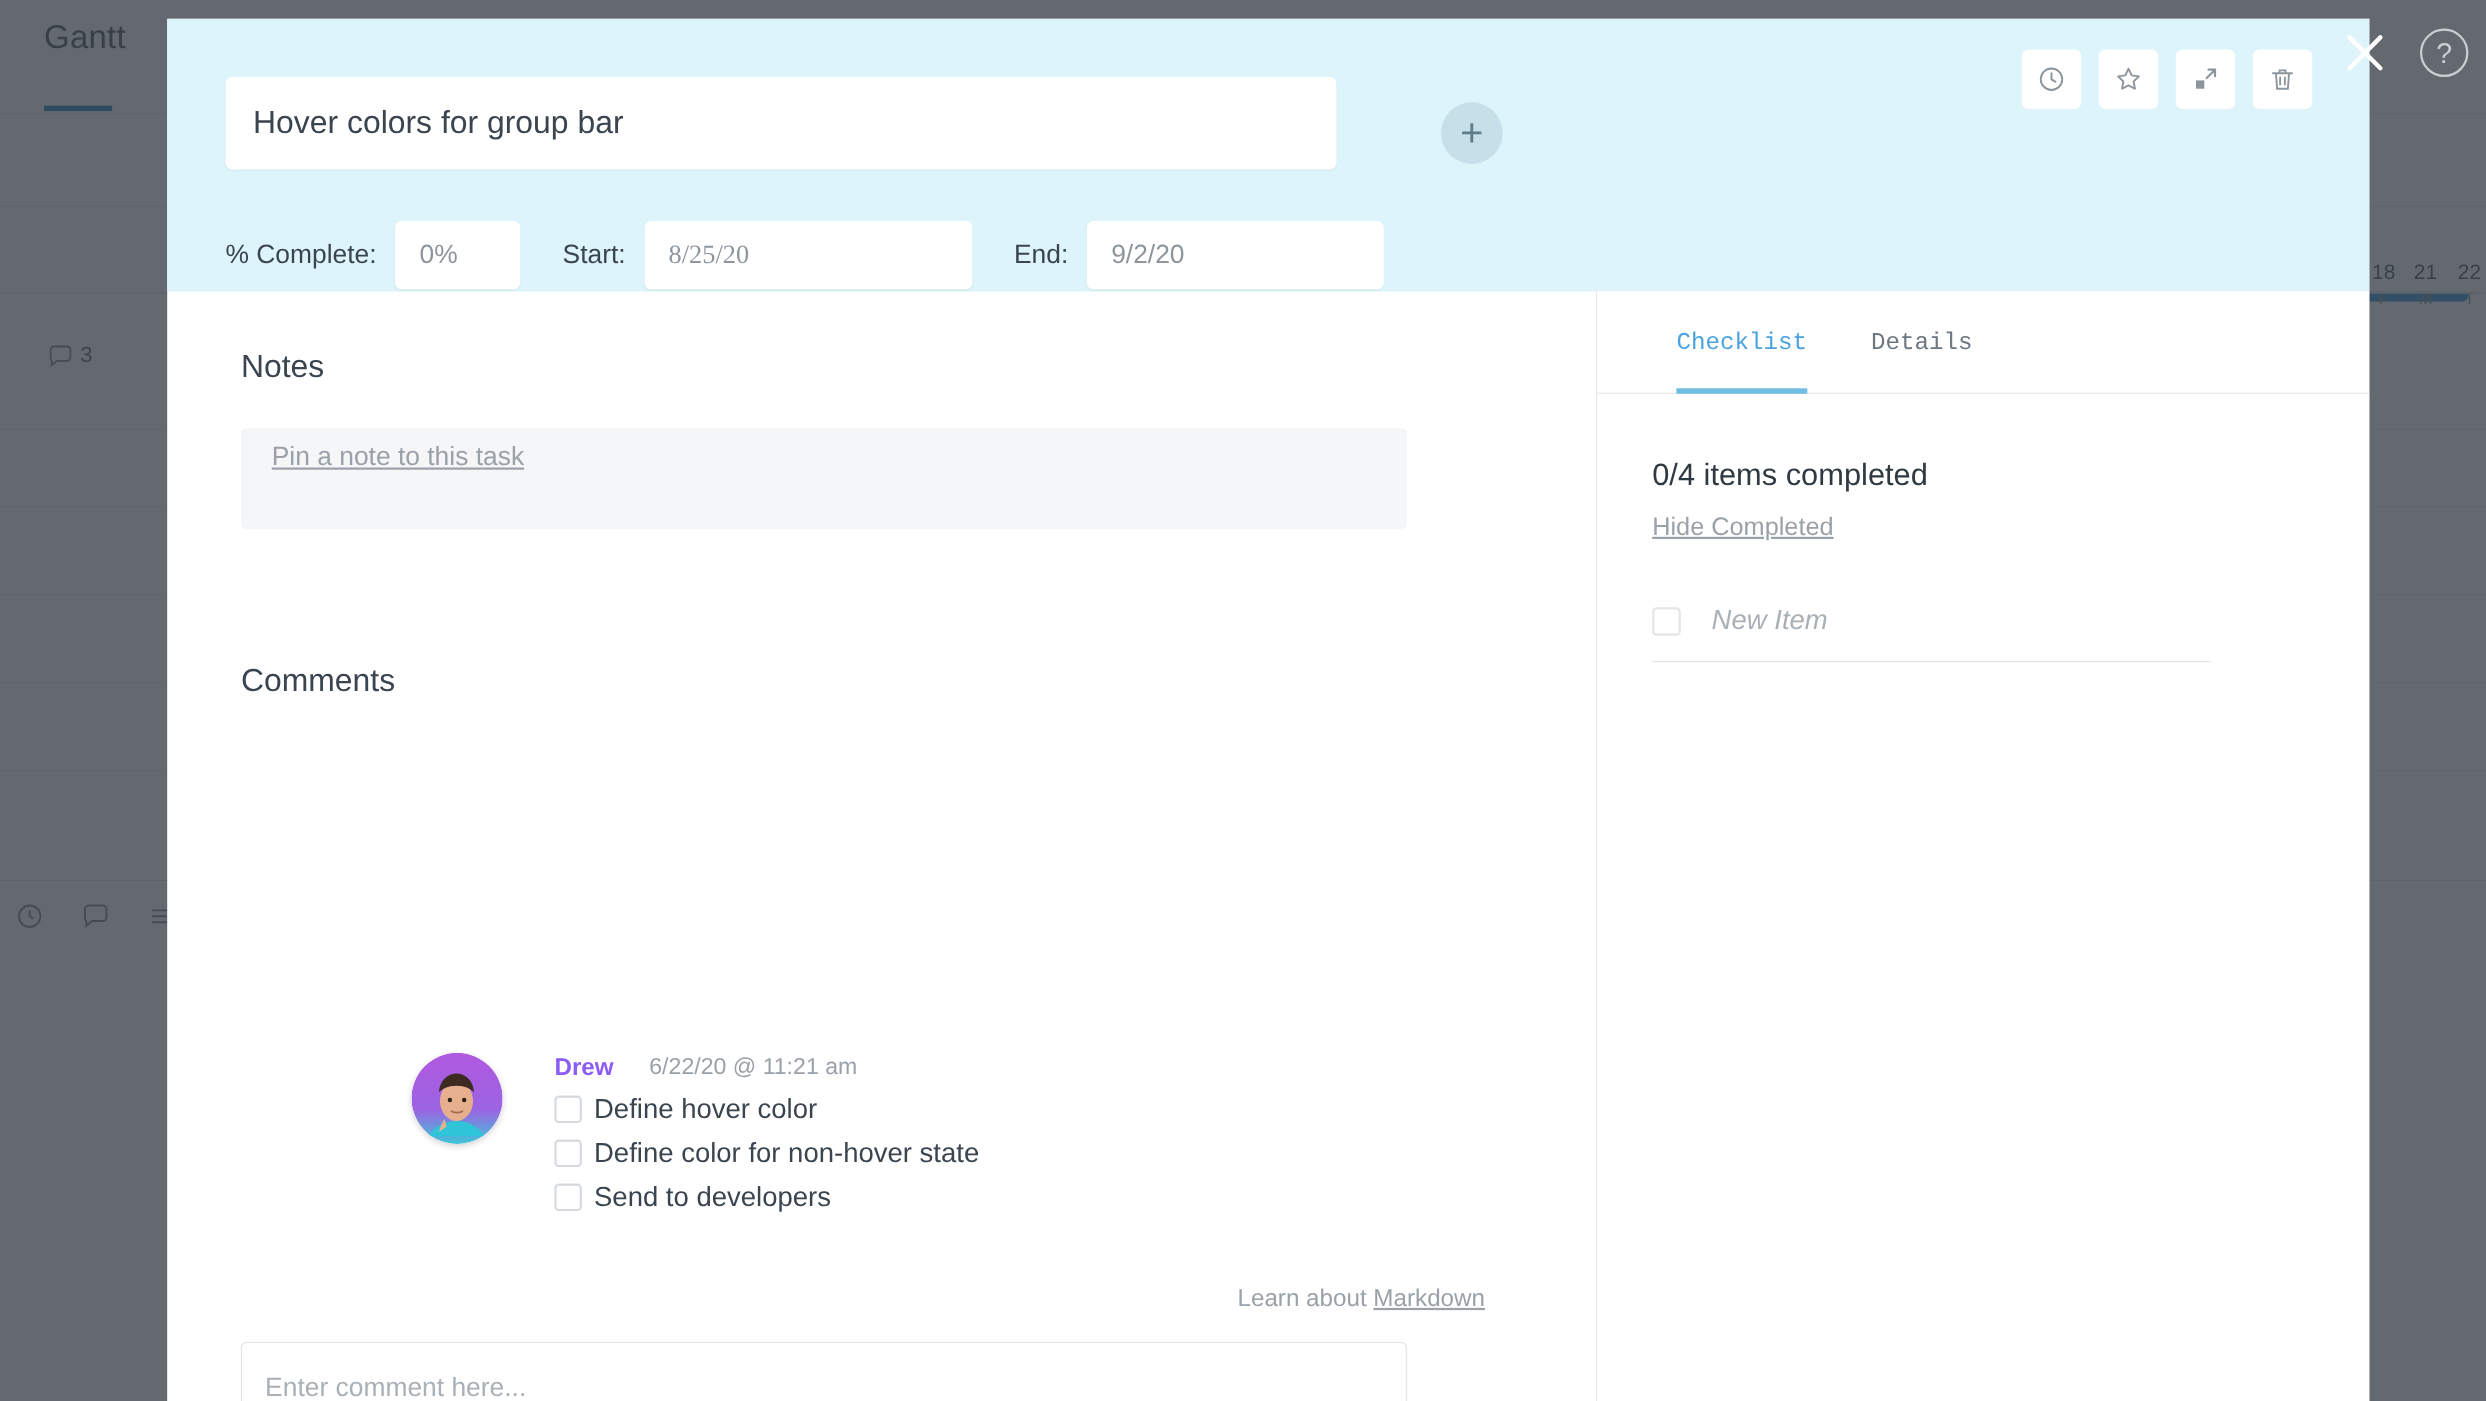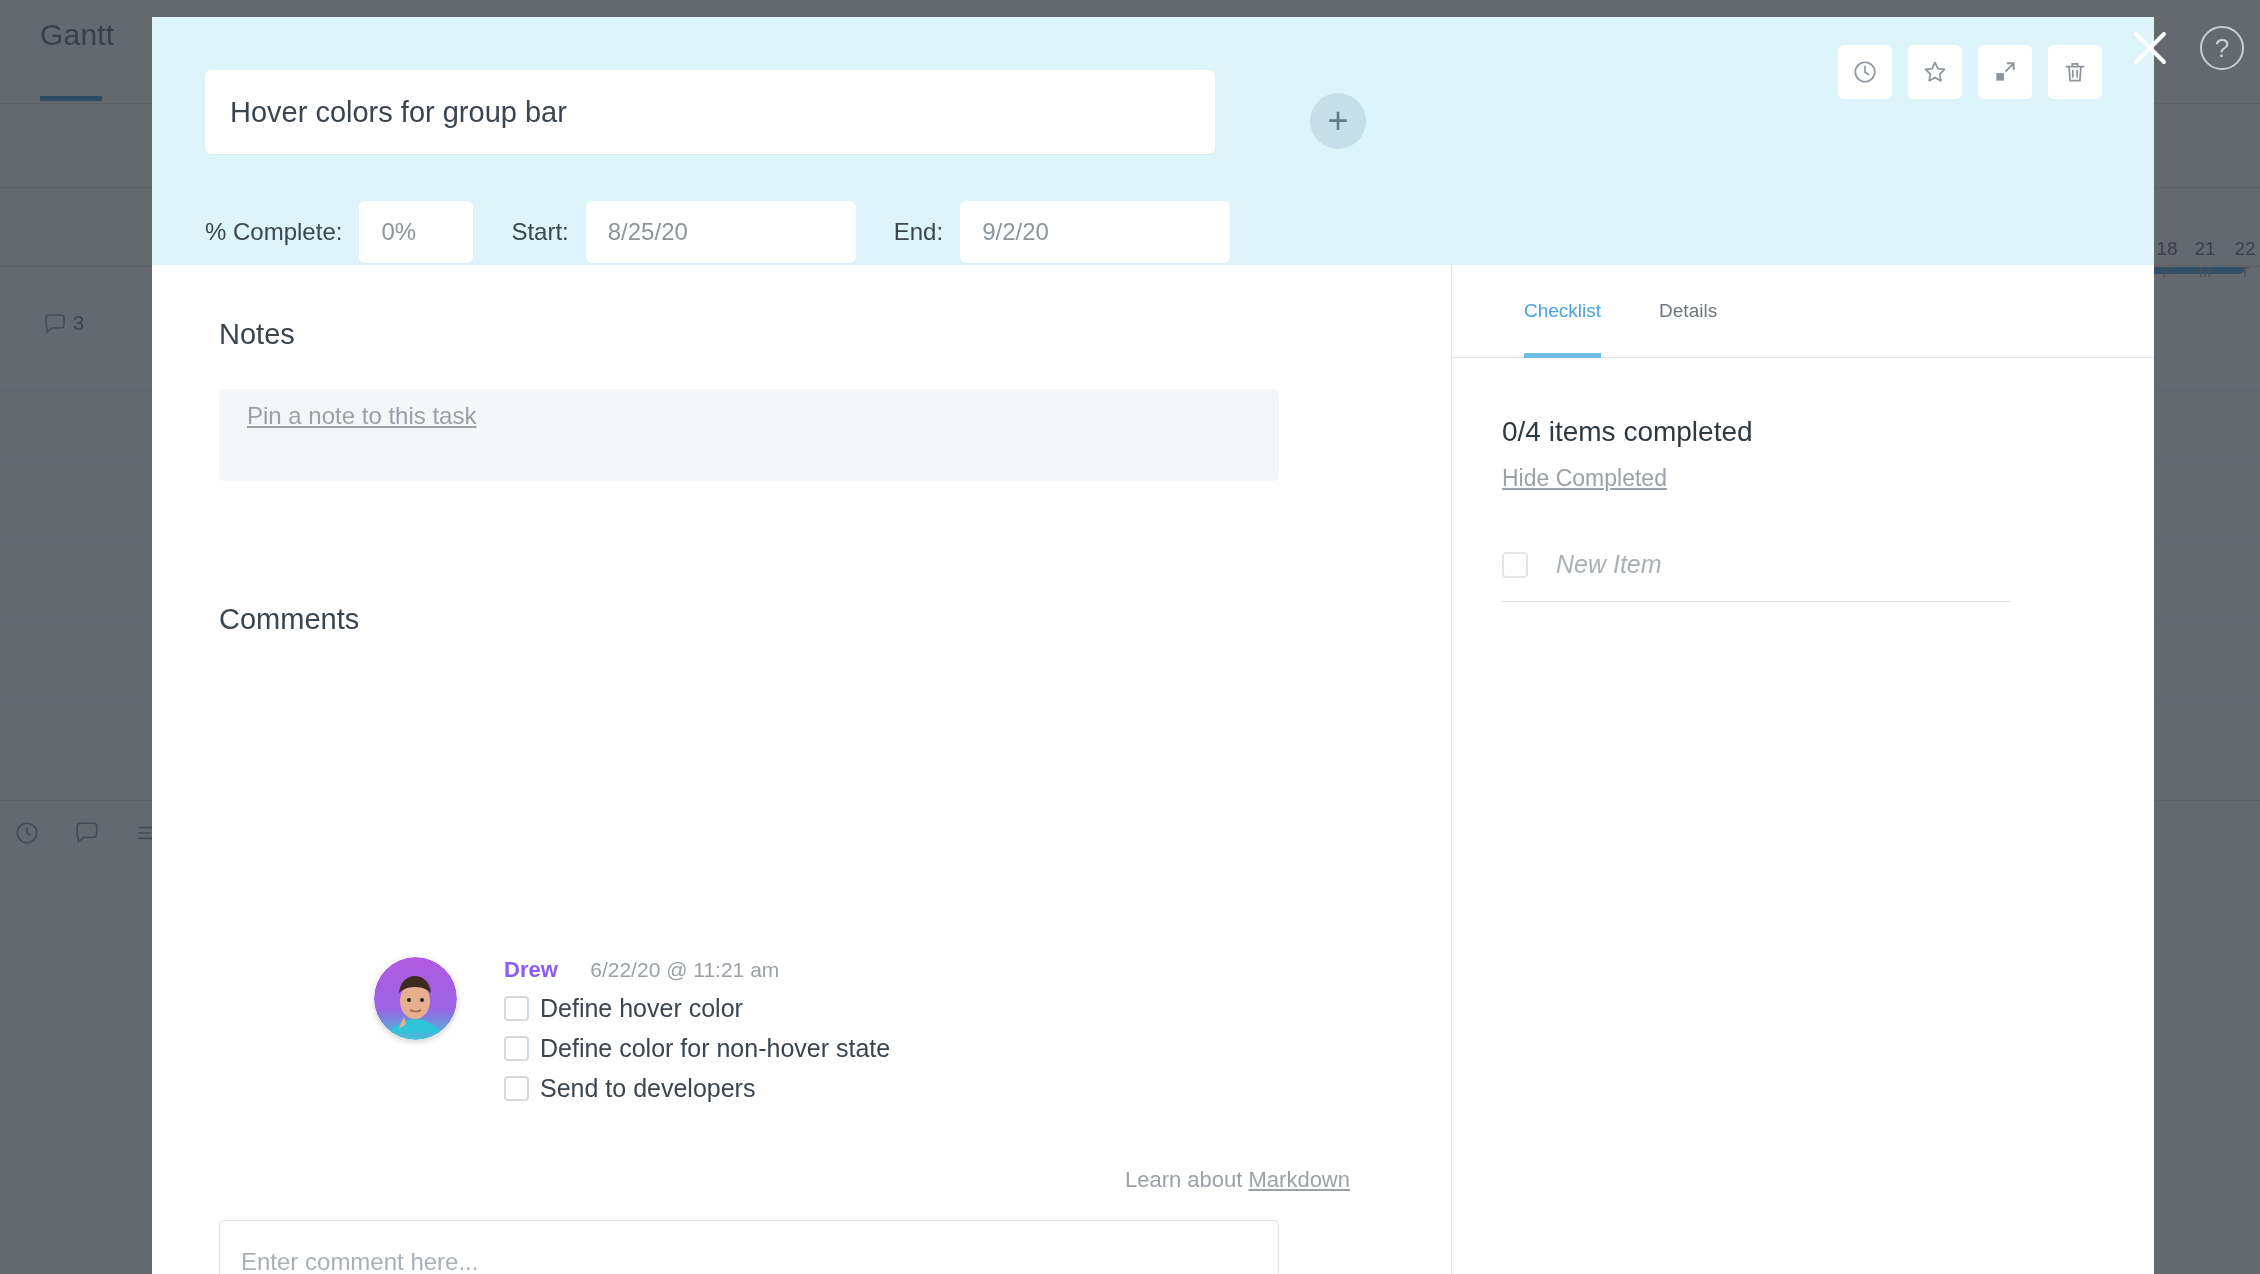--- a/index.html
+++ b/index.html
@@ -142,21 +142,21 @@
   }
   .meta-field {
     background: #ffffff; border: none; border-radius: 6px;
     height: 62px;
     font-family: "Liberation Sans", sans-serif;
     font-size: 24px; color: #8d959d;
     padding: 0 22px;
     box-shadow: 0 1px 2px rgba(0,0,0,0.04);
   }
   .f-pct { width: 114px; margin-right: 38px; }
-  .f-start { width: 270px; margin-right: 38px; }
+  .f-start { width: 298px; margin-right: 38px; font-family: Liberation Serif, serif; }
   .f-end { width: 270px; }
 
   
   .modal-body {
     position: relative;
     height: 1133px;
     display: flex;
   }
   .body-left {
     width: 1300px;
@@ -234,21 +234,21 @@
   .tabs {
     position: absolute; left: 0; top: 0; width: 100%;
     height: 93px;
     border-bottom: 1px solid #e4e7ea;
     display: flex; align-items: center;
     padding-left: 72px; gap: 58px;
   }
   .tab {
     position: relative; height: 93px;
     display: flex; align-items: center;
-    font-size: 19px; color: #6d7781; cursor: pointer;
+    font-size: 22px; color: #6d7781; cursor: pointer; font-family: Liberation Mono, monospace;
   }
   .tab.active { color: #4aa3df; }
   .tab.active::after {
     content: ''; position: absolute; left: 0; right: 0; bottom: 0;
     height: 5px; background: #70bde4;
   }
 
   .cl-count {
     position: absolute; left: 50px; top: 151px;
     font-size: 28px; color: #2f3942;

